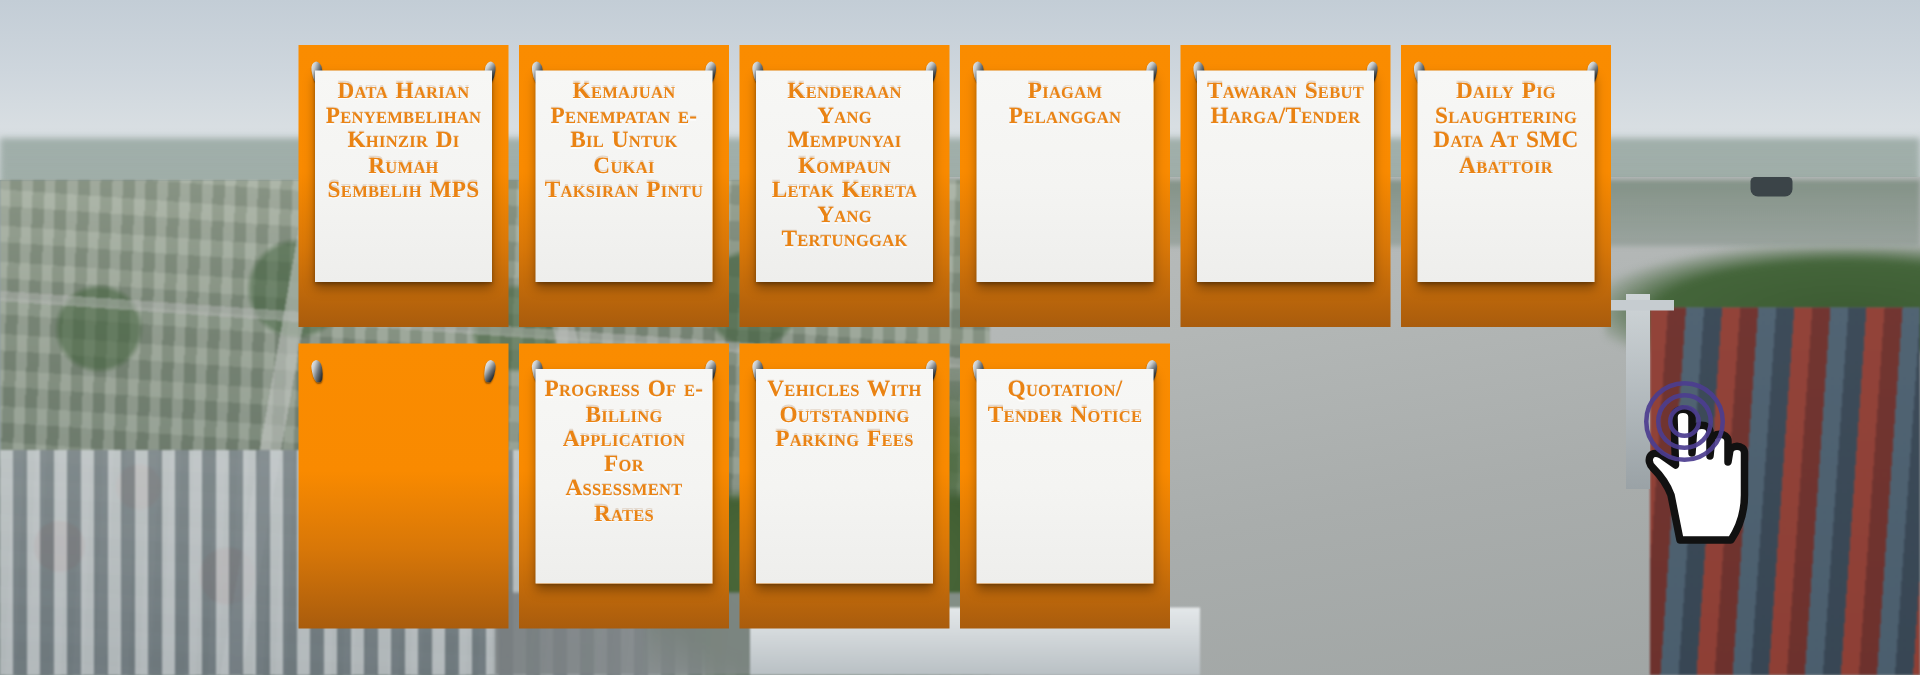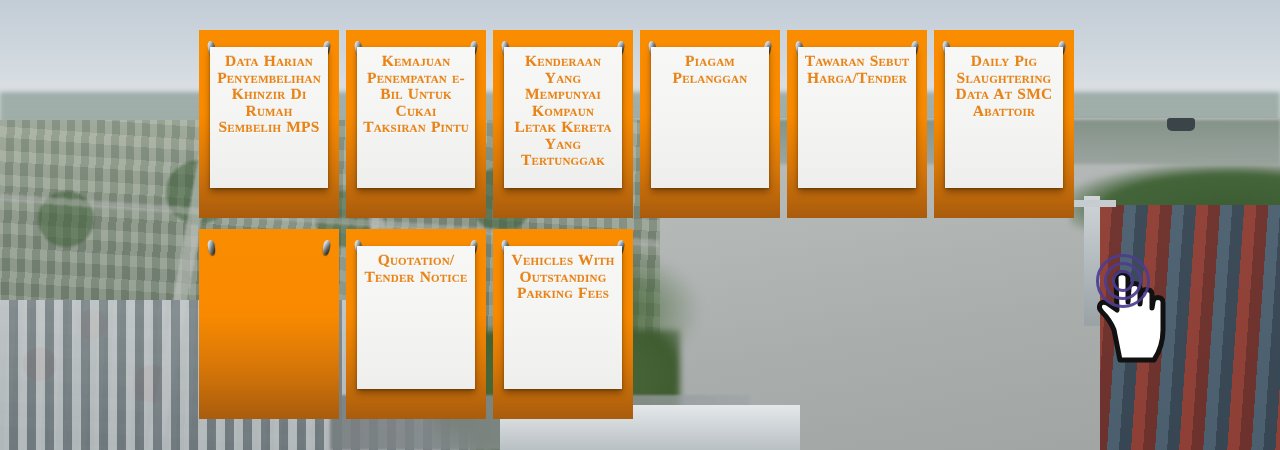--- a/index.html
+++ b/index.html
@@ -237,28 +237,35 @@
       </div>
     </div>
     <div class="card">
       <div class="pin left"></div>
       <div class="pin right"></div>
     </div>
     <div class="card">
       <div class="pin left"></div>
       <div class="pin right"></div>
       <div class="paper">
+        <div class="title">Progress Of e-Billing Application For Assessment Rates</div>
+      </div>
+    </div>
+    <div class="card">
+      <div class="pin left"></div>
+      <div class="pin right"></div>
+      <div class="paper">
+        <div class="title">Vehicles With Outstanding Parking Fees</div>
+      </div>
+    </div>
+    <div class="card">
+      <div class="pin left"></div>
+      <div class="pin right"></div>
+      <div class="paper">
         <div class="title">Quotation/ Tender Notice</div>
-      </div>
-    </div>
-    <div class="card">
-      <div class="pin left"></div>
-      <div class="pin right"></div>
-      <div class="paper">
-        <div class="title">Vehicles With Outstanding Parking Fees</div>
       </div>
     </div>
   </div>
 
 <div id="cursor">
   <div class="ripple r1"></div>
   <div class="ripple r2"></div>
   <div class="ripple r3"></div>
   <svg width="110" height="125" viewBox="0 0 110 125">
     <path d="M40 108 L34 78 C31 70 26 64 22 60 C17 55 20 48 27 51 L37 58 L36 26 C36 19 48 19 48 26 L48 50 L49 36 C49 30 60 30 60 36 L60 52 L61 42 C61 36 72 36 72 42 L72 56 L73 50 C73 44 83 44 83 50 L83 78 C83 92 78 102 74 108 Z" fill="#ffffff" stroke="#111111" stroke-width="5" stroke-linejoin="round" stroke-linecap="round"></path>

